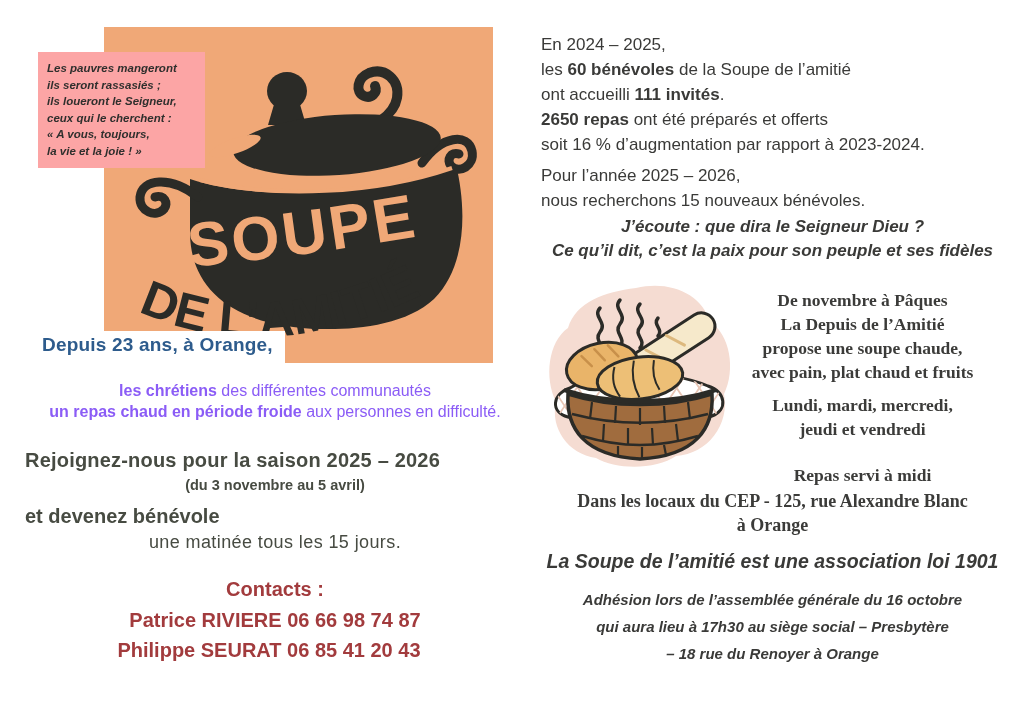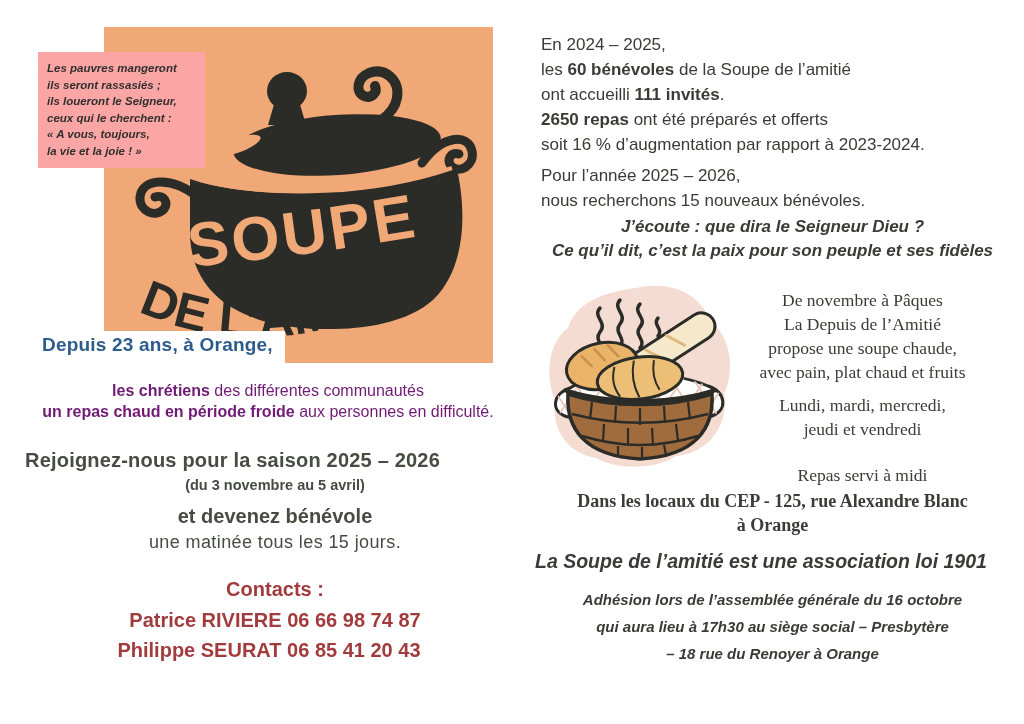--- a/index.html
+++ b/index.html
@@ -19,34 +19,34 @@
     background:#fca5a5;padding:8px 6px 9px 9px;
     font-style:italic;font-weight:600;font-size:11.5px;line-height:16.5px;
     color:#2f2f2d;z-index:5;
   }
   .depuis-box{
     left:30px;top:331px;background:#ffffff;
     padding:3px 12px 17px 12px;z-index:5;
     font-size:19px;font-weight:700;color:#2d5b8c;letter-spacing:0.2px;
   }
   .intro{
-    left:18px;top:380px;width:500px;text-align:center;
-    font-size:16px;line-height:21px;color:#701a75;
+    left:25px;top:380px;width:500px;text-align:center;
+    font-size:16px;line-height:21px;color:#8b5cf6;
   }
   .intro b{font-weight:700;}
   .season-title{
     left:25px;top:449px;width:500px;
     font-size:20px;font-weight:700;color:#474b42;letter-spacing:0.2px;
   }
   .season-dates{
     left:25px;top:477px;width:500px;text-align:center;
     font-size:14.5px;font-weight:600;color:#474b42;
   }
   .become-title{
-    left:25px;top:505px;width:500px;text-align:center;
+    left:25px;top:505px;width:500px;text-align:left;
     font-size:20px;font-weight:700;color:#474b42;
   }
   .become-sub{
     left:25px;top:532px;width:500px;text-align:center;
     font-size:18px;color:#474b42;letter-spacing:0.4px;
   }
   .contacts-title{
     left:25px;top:578px;width:500px;text-align:center;
     font-size:20px;font-weight:700;color:#a23b3d;
   }
@@ -60,32 +60,32 @@
     font-size:17px;line-height:25px;color:#3a3a38;
   }
   .stats b{font-weight:700;}
   .stats .para-gap{margin-top:6px;}
   .scripture{
     left:535px;top:215px;width:475px;text-align:center;
     font-style:italic;font-weight:600;font-size:17px;line-height:24px;color:#3a3a38;
   }
   .offer-block{
     left:715px;top:288px;width:295px;text-align:center;
-    font-family:"Liberation Serif",serif;font-weight:400;
+    font-family:"Liberation Serif",serif;font-weight:700;
     font-size:17.5px;line-height:24px;color:#3b3b39;
   }
   .offer-days{margin-top:9px;}
   .offer-meal{margin-top:22px;}
   .location{
     left:535px;top:489px;width:475px;text-align:center;
     font-family:"Liberation Serif",serif;font-weight:700;
     font-size:18px;line-height:24px;color:#3b3b39;
   }
   .association{
-    left:535px;top:550px;width:475px;text-align:left;
+    left:535px;top:550px;width:475px;text-align:center;
     font-style:italic;font-weight:600;font-size:19.5px;color:#3a3a38;
   }
   .adhesion{
     left:535px;top:586px;width:475px;text-align:center;
     font-style:italic;font-weight:600;font-size:15px;line-height:27px;color:#3a3a38;
   }
 </style>
 </head>
 <body>
 

